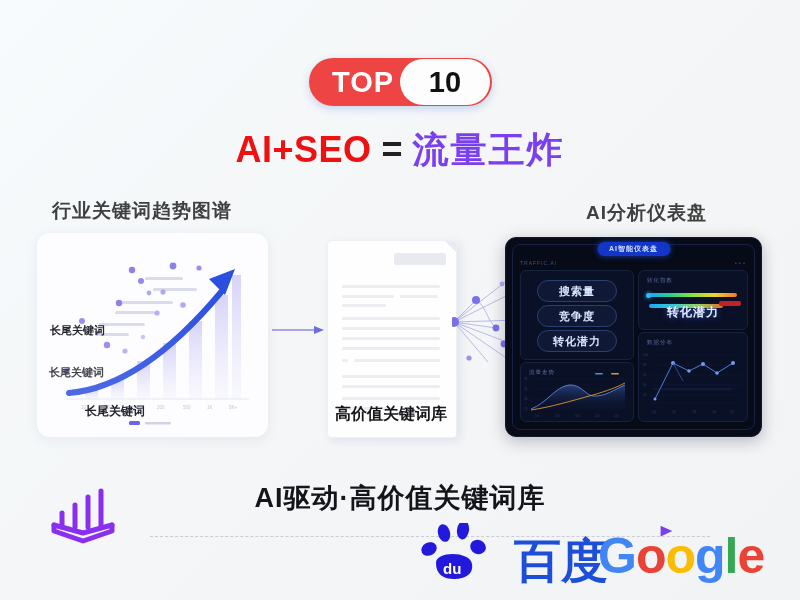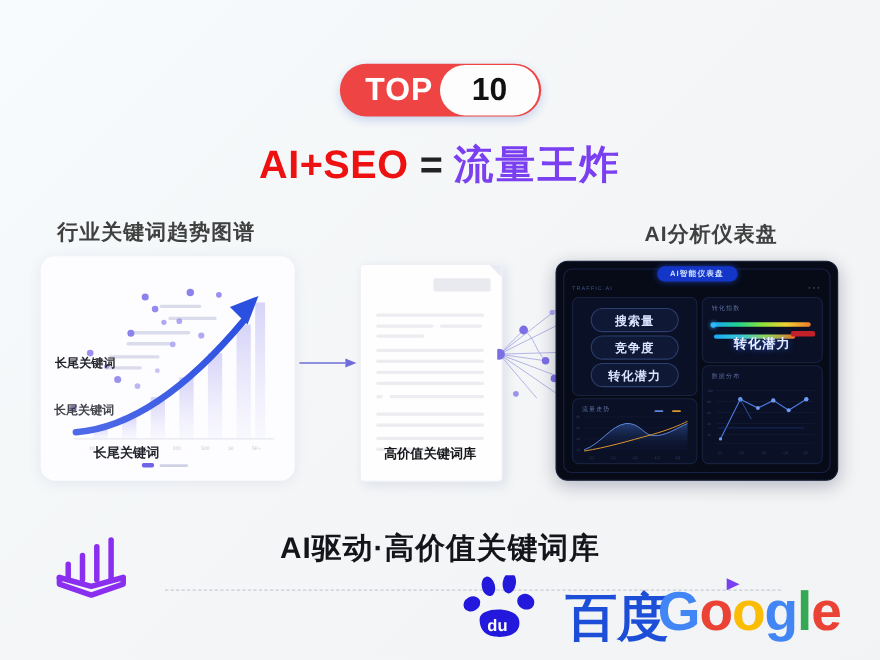--- a/index.html
+++ b/index.html
@@ -70,21 +70,21 @@
     border:1px solid #eef0f6;overflow:hidden;
   }
   .doc-card::after{
     content:"";position:absolute;right:-1px;top:-1px;
     border-left:13px solid transparent;border-top:13px solid #e9ebf4;
   }
   .doc-head{position:absolute;right:10px;top:12px;width:52px;height:12px;background:#e9eaef;border-radius:2px;}
   .dl{position:absolute;height:3px;background:#ececf1;border-radius:2px;}
   .doc-caption{
     position:absolute;left:327px;top:404px;width:128px;text-align:center;
-    font-size:12px;font-weight:bold;color:#16171b;white-space:nowrap;
+    font-size:16px;font-weight:bold;color:#16171b;white-space:nowrap;
   }
 
   
   .net{position:absolute;left:452px;top:266px;width:70px;height:110px;}
 
   
   .dash{
     position:absolute;left:505px;top:237px;width:255px;height:198px;
     background:#070b18;border-radius:11px;
     box-shadow:0 4px 16px rgba(20,30,70,.28);

